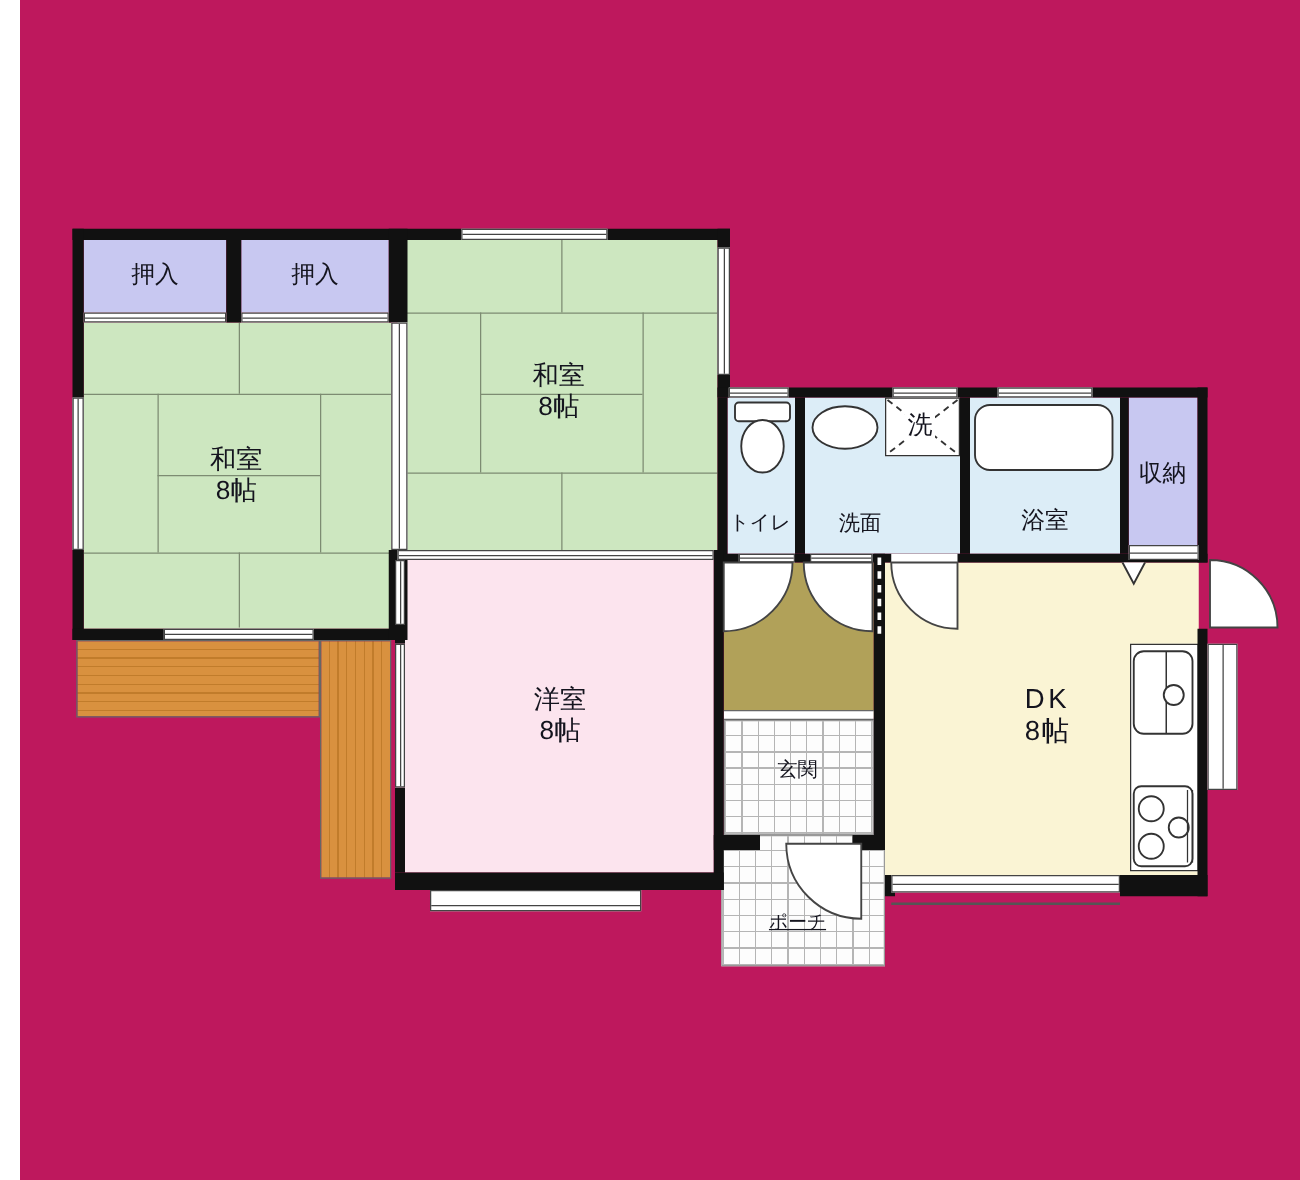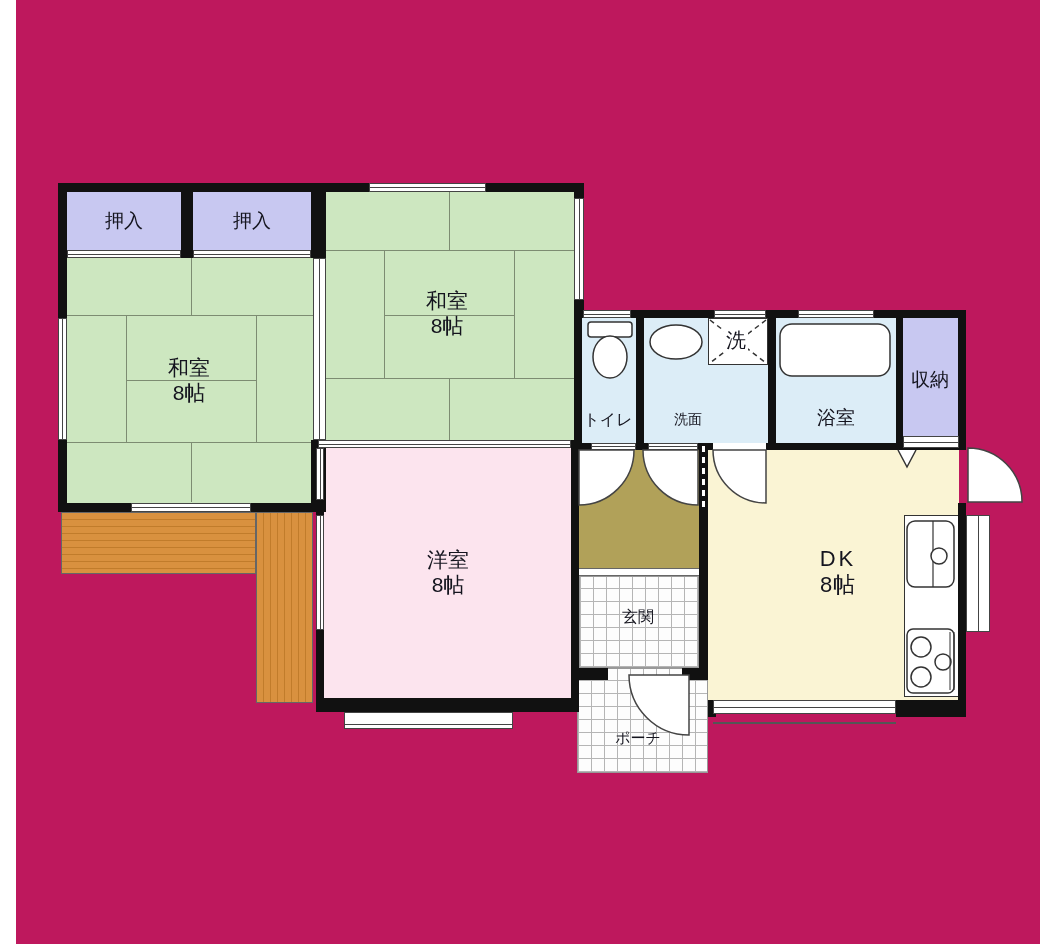--- a/index.html
+++ b/index.html
@@ -168,20 +168,20 @@
   <div class="label" style="left:432px;top:573px;font-size:21px;">
     <div>洋室</div>
     <div>8帖</div>
   </div>
   <div class="label" style="left:822px;top:572px;font-size:22px;letter-spacing:3px;">
     <div>DK</div>
     <div style="letter-spacing:1px;">8帖</div>
   </div>
 
   <div class="label" style="left:592px;top:420px;font-size:16px;">トイレ</div>
-  <div class="label" style="left:672px;top:419px;font-size:14px;">洗面</div>
+  <div class="label" style="left:672px;top:419px;font-size:17px;">洗面</div>
   <div class="label" style="left:720px;top:341px;font-size:20px;background:#fff;padding:0 2px;">洗</div>
   <div class="label" style="left:820px;top:418px;font-size:19px;">浴室</div>
   <div class="label" style="left:914px;top:380px;font-size:19px;">収納</div>
   <div class="label" style="left:622px;top:617px;font-size:16px;">玄関</div>
-  <div class="label" style="left:622px;top:738px;font-size:15px;">ポーチ</div>
+  <div class="label" style="left:622px;top:738px;font-size:15px;text-decoration:underline;">ポーチ</div>
 
 </div>
 
 </body></html>

